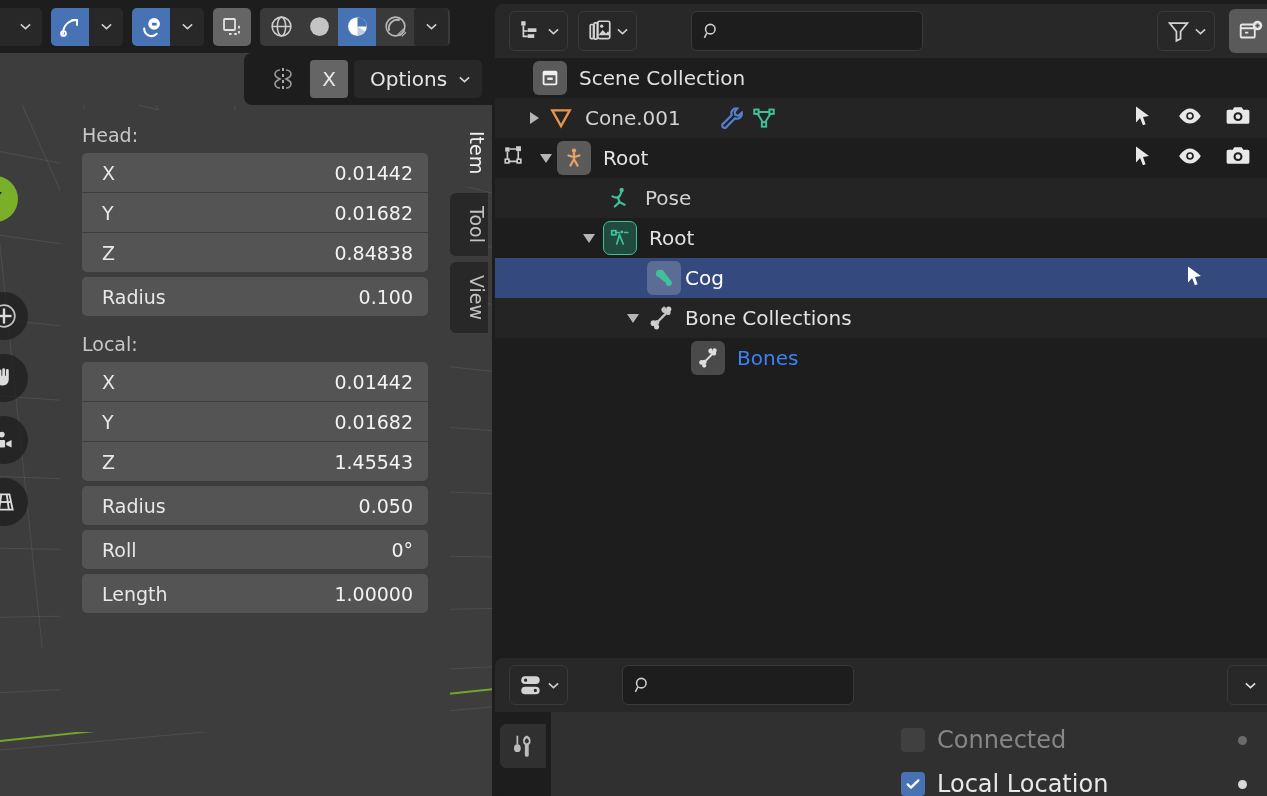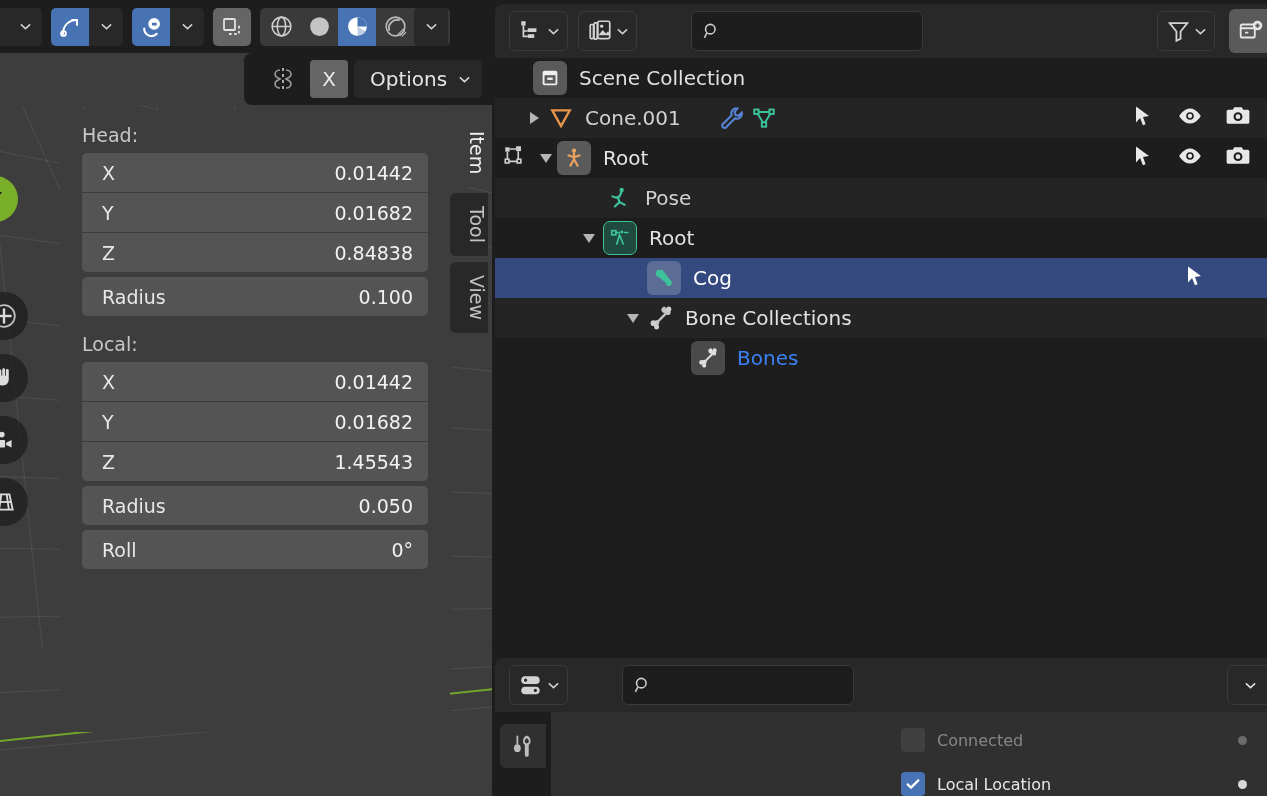--- a/index.html
+++ b/index.html
@@ -169,21 +169,21 @@
              display: flex; align-items: center; justify-content: center;
              margin-right: -6px; }
   #props-body { display: flex; height: 84px; }
   #props-tabcol { width: 56px; background: #1d1d1d; padding-top: 12px;
                   display: flex; flex-direction: column; align-items: center; }
   .ptab { width: 46px; height: 44px; display: flex; align-items: center;
           justify-content: center; border-radius: 6px 0 0 6px; }
   .ptab.active { background: #303030; }
   #props-content { flex: 1; background: #303030; padding-top: 6px; }
   .prow { height: 44px; display: flex; align-items: center; position: relative; }
-  .prow .plabel { font-size: 16px; }
+  .prow .plabel { font-size: 24px; }
   .chk { width: 24px; height: 24px; border-radius: 4px; margin-right: 12px;
          display: flex; align-items: center; justify-content: center; }
   .chk.on { background: #4772b3; }
   .chk.off { background: #404040; }
   .anim-dot { position: absolute; right: 20px; width: 9px; height: 9px;
               border-radius: 50%; }
 </style>
 </head>
 <body>
 
@@ -281,20 +281,24 @@
           <span>Z</span>
           <span class="fv">1.45543</span>
         </div>
         <div class="frow solo">
           <span>Radius</span>
           <span class="fv">0.050</span>
         </div>
         <div class="frow solo">
           <span>Roll</span>
           <span class="fv">0°</span>
+        </div>
+        <div class="frow solo">
+          <span>Length</span>
+          <span class="fv">1.00000</span>
         </div>
       </div>
     </div>
 
     <div id="vtabs">
       <div class="vtab active">
         <span>Item</span>
       </div>
       <div class="vtab">
         <span>Tool</span>
@@ -609,21 +613,21 @@
 
       <div class="orow selected">
         <div style="width:152px"></div>
         <div class="icon-badge bluegrey">
           <svg width="24" height="24" viewBox="0 0 24 24" fill="#3fc19b">
             <path d="M8.2 4.2a2.6 2.6 0 013.6 1.2l6.3 8.4a2.6 2.6 0 11-3.4 3.8L6.6 11a2.6 2.6 0 011.6-6.8z"></path>
             <circle cx="7.4" cy="6.6" r="2.9"></circle>
               <circle cx="16.8" cy="17" r="2.9"></circle>
           </svg>
         </div>
-        <span class="oname" style="margin-left:12px;color:#ffffff;">Cog</span>
+        <span class="oname" style="margin-left:4px;color:#ffffff;">Cog</span>
         <div class="restrict" style="gap:0;padding-right:52px;">
           <span>
             <svg width="24" height="24" viewBox="0 0 24 24" fill="#ffffff">
                 <path d="M5 2.5l13 9.5-6 1 2.6 7.2-2.7 1-2.8-7.2-4.1 4.6z"></path>
               </svg>
           </span>
         </div>
       </div>
 
       <div class="orow alt">

